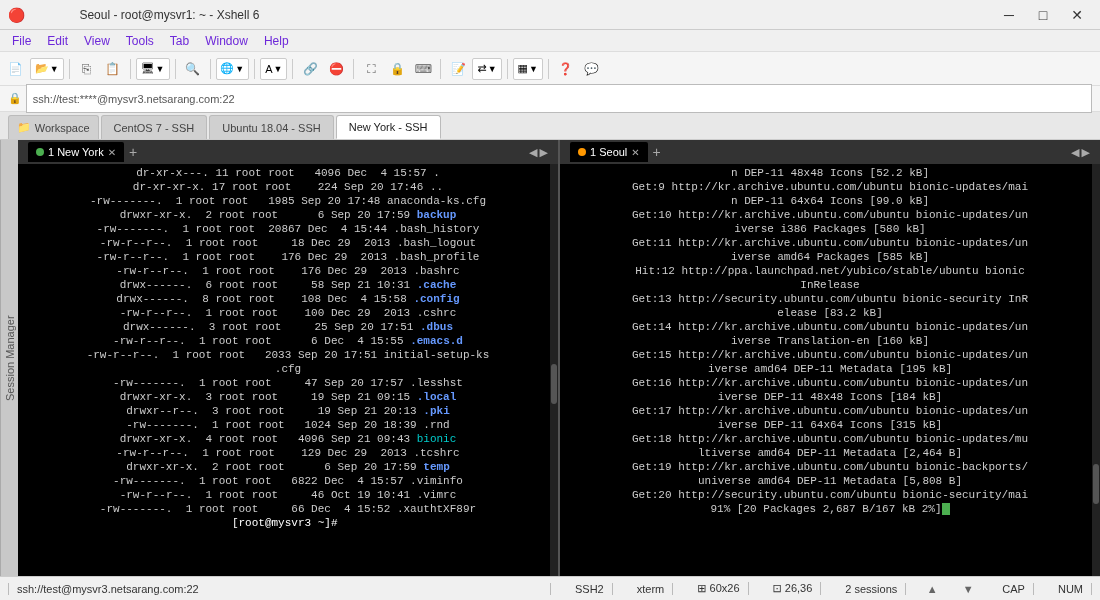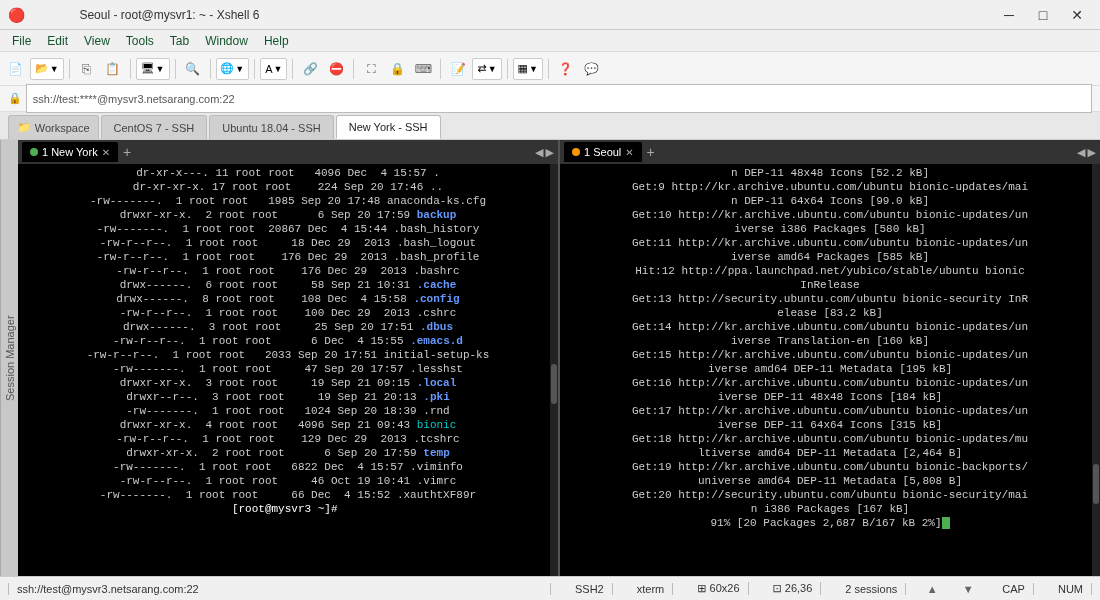--- a/index.html
+++ b/index.html
@@ -29,21 +29,21 @@
       background: #f0f0f0;
       height: 22px;
       display: flex;
       align-items: center;
       padding: 0 4px;
       border-bottom: 1px solid #ddd;
     }
     .menu-item {
       padding: 2px 8px;
       font-size: 12px;
-      color: #14532d;
+      color: #6d28d9;
       cursor: pointer;
       border-radius: 2px;
       text-align: center;
     }
 
     
     .toolbar {
       background: #f5f5f5;
       height: 34px;
       display: flex;
@@ -144,21 +144,21 @@
       border-right: 2px solid #555;
     }
     .terminal-pane:last-child { border-right: none; }
 
     
     .term-tab-bar {
       background: #333;
       height: 24px;
       display: flex;
       align-items: center;
-      padding: 0 4px;
+      padding: 0 10px;
       flex-shrink: 0;
       justify-content: center;
     }
     .term-tab {
       height: 20px; padding: 0 8px;
       display: flex; align-items: center; gap: 4px;
       font-size: 11px; cursor: pointer; border-radius: 2px 2px 0 0;
     }
     .term-tab.active { background: #000; color: #fff; }
     .term-tab-dot { width: 8px; height: 8px; border-radius: 50%; background: #4caf50; flex-shrink: 0; }
@@ -338,20 +338,21 @@
         <div class="term-line">-rw-------.  1 root root  20867 Dec  4 15:44 .bash_history</div>
         <div class="term-line">-rw-r--r--.  1 root root     18 Dec 29  2013 .bash_logout</div>
         <div class="term-line">-rw-r--r--.  1 root root    176 Dec 29  2013 .bash_profile</div>
         <div class="term-line">-rw-r--r--.  1 root root    176 Dec 29  2013 .bashrc</div>
         <div class="term-line">drwx------.  6 root root     58 Sep 21 10:31 <span class="term-blue">.cache</span></div>
         <div class="term-line">drwx------.  8 root root    108 Dec  4 15:58 <span class="term-blue">.config</span></div>
         <div class="term-line">-rw-r--r--.  1 root root    100 Dec 29  2013 .cshrc</div>
         <div class="term-line">drwx------.  3 root root     25 Sep 20 17:51 <span class="term-blue">.dbus</span></div>
         <div class="term-line">-rw-r--r--.  1 root root      6 Dec  4 15:55 <span class="term-blue">.emacs.d</span></div>
         <div class="term-line">-rw-r--r--.  1 root root   2033 Sep 20 17:51 initial-setup-ks</div>
+        <div class="term-line">.cfg</div>
         <div class="term-line">-rw-------.  1 root root     47 Sep 20 17:57 .lesshst</div>
         <div class="term-line">drwxr-xr-x.  3 root root     19 Sep 21 09:15 <span class="term-blue">.local</span></div>
         <div class="term-line">drwxr--r--.  3 root root     19 Sep 21 20:13 <span class="term-blue">.pki</span></div>
         <div class="term-line">-rw-------.  1 root root   1024 Sep 20 18:39 .rnd</div>
         <div class="term-line">drwxr-xr-x.  4 root root   4096 Sep 21 09:43 <span class="term-cyan">bionic</span></div>
         <div class="term-line">-rw-r--r--.  1 root root    129 Dec 29  2013 .tcshrc</div>
         <div class="term-line">drwxr-xr-x.  2 root root      6 Sep 20 17:59 <span class="term-blue">temp</span></div>
         <div class="term-line">-rw-------.  1 root root   6822 Dec  4 15:57 .viminfo</div>
         <div class="term-line">-rw-r--r--.  1 root root     46 Oct 19 10:41 .vimrc</div>
         <div class="term-line">-rw-------.  1 root root     66 Dec  4 15:52 .xauthtXF89r</div>
@@ -393,21 +394,20 @@
         <div class="term-line">iverse amd64 DEP-11 Metadata [195 kB]</div>
         <div class="term-line">Get:16 http://kr.archive.ubuntu.com/ubuntu bionic-updates/un</div>
         <div class="term-line">iverse DEP-11 48x48 Icons [184 kB]</div>
         <div class="term-line">Get:17 http://kr.archive.ubuntu.com/ubuntu bionic-updates/un</div>
         <div class="term-line">iverse DEP-11 64x64 Icons [315 kB]</div>
         <div class="term-line">Get:18 http://kr.archive.ubuntu.com/ubuntu bionic-updates/mu</div>
         <div class="term-line">ltiverse amd64 DEP-11 Metadata [2,464 B]</div>
         <div class="term-line">Get:19 http://kr.archive.ubuntu.com/ubuntu bionic-backports/</div>
         <div class="term-line">universe amd64 DEP-11 Metadata [5,808 B]</div>
         <div class="term-line">Get:20 http://security.ubuntu.com/ubuntu bionic-security/mai</div>
-        <div class="term-line">n i386 Packages [167 kB]</div>
         <div class="term-line">91% [20 Packages 2,687 B/167 kB 2%]<span class="term-cursor"></span></div>
         <div class="term-scroll">
             <div class="term-scroll-thumb" style="margin-top:300px;"></div>
           </div>
       </div>
     </div>
 
   </div>
 </div>
 

